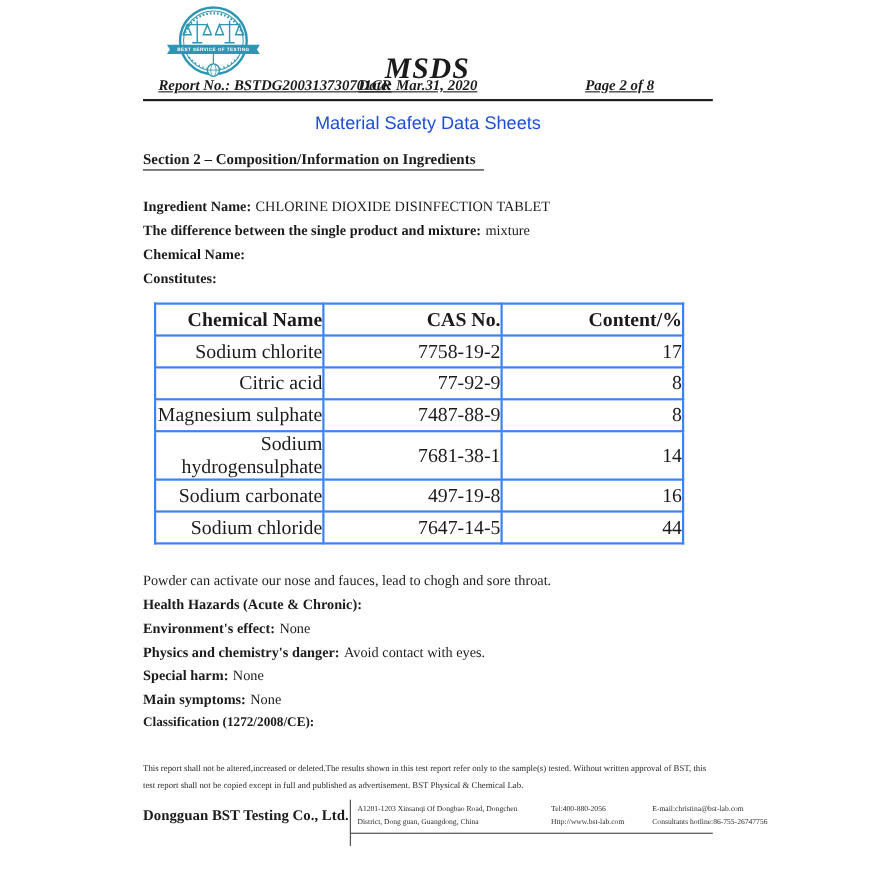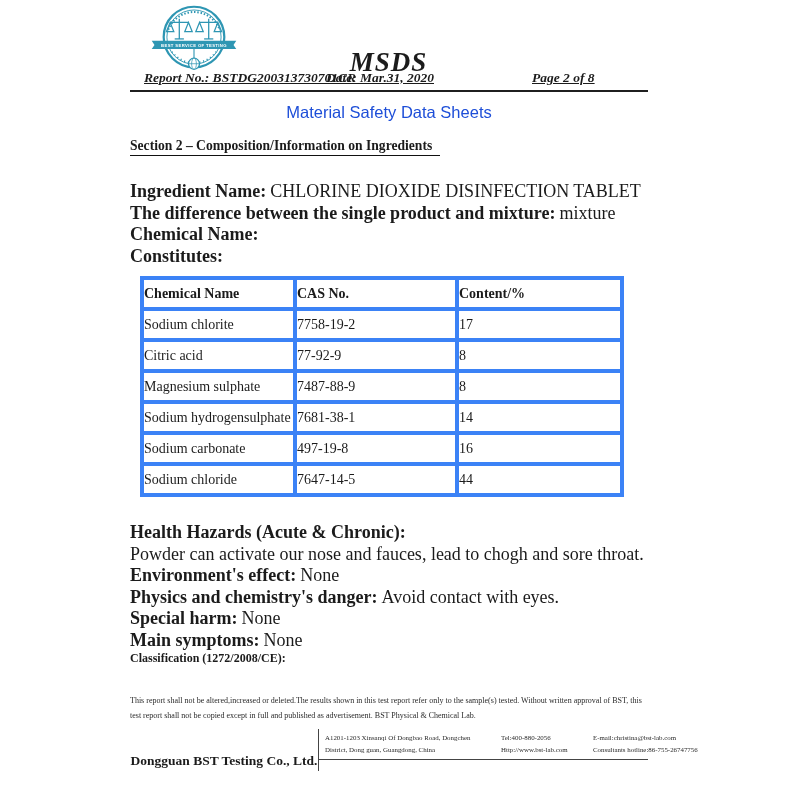--- a/index.html
+++ b/index.html
@@ -33,48 +33,48 @@
 
   
   .sec-head { margin-top:14px; }
   .sec-head span {
     display:inline-block; font-weight:bold; font-size:13.6px;
     border-bottom:1.6px solid #111; padding:0 8px 1px 0;
   }
 
   
   .fields { margin-top:25px; }
-  .fields p, .s3 p { margin:0; height:21.5px; font-size:18px; }
+  .fields p, .s3 p { margin:0; height:21.5px; font-size:13px; }
   .lbl { font-weight:bold; margin-right:4px; }
   .s3 { margin-top:25px; }
   .s3 p.sm { height:19.5px; font-size:12px; }
   .s3 p.sm .lbl { font-size:12px; }
 
   
   table.comp {
     margin:9px 0 0 10px; width:480px; border-collapse:collapse;
     table-layout:fixed;
   }
   table.comp td, table.comp th {
-    border:4px solid #3b82f6; height:27px; text-align:left;
-    font-size:14px; font-weight:normal; padding:0;
+    border:2px solid #3b82f6; height:27px; text-align:right;
+    font-size:18px; font-weight:normal; padding:0;
   }
   table.comp th { font-weight:bold; }
   col.c1 { width:153px; } col.c2 { width:162px; } col.c3 { width:165px; }
 
   .sec3-gap { margin-top:40px; }
 
   
   .disclaimer {
     margin-top:22px; font-size:8px; line-height:15px; color:#2a2a2a;
     width:100%;
   }
   .footer { position:relative; margin-top:6px; height:42px; }
   .company {
-    position:absolute; left:0; top:24px; width:188px; text-align:center;
+    position:absolute; left:0; top:6px; width:188px; 
     font-weight:bold; font-size:13.5px;
   }
   .vdiv { position:absolute; left:188px; top:0; width:1px; height:42px; background:#444; }
   .contact {
     position:absolute; left:189px; right:0; top:1px; padding:2px 0 3px 6px;
     display:grid; grid-template-columns:176px 92px 1fr; grid-auto-rows:12px;
     font-size:6.9px; line-height:12px; color:#2a2a2a;
     border-bottom:1px solid #444; white-space:nowrap;
   }
 </style>
@@ -192,24 +192,24 @@
       <td>Sodium chloride</td>
       <td>7647-14-5</td>
       <td>44</td>
     </tr>
   </tbody>
     </table>
 
 
   <div class="s3">
     <p>
+      <span>Powder can activate our nose and fauces, lead to chogh and sore throat.</span>
+    </p>
+    <p>
       <span class="lbl">Health Hazards (Acute &amp; Chronic):</span>
-    </p>
-    <p>
-      <span>Powder can activate our nose and fauces, lead to chogh and sore throat.</span>
     </p>
     <p>
       <span class="lbl">Environment's effect:</span><span>None</span>
     </p>
     <p>
       <span class="lbl">Physics and chemistry's danger:</span><span>Avoid contact with eyes.</span>
     </p>
     <p>
       <span class="lbl">Special harm:</span><span>None</span>
     </p>

